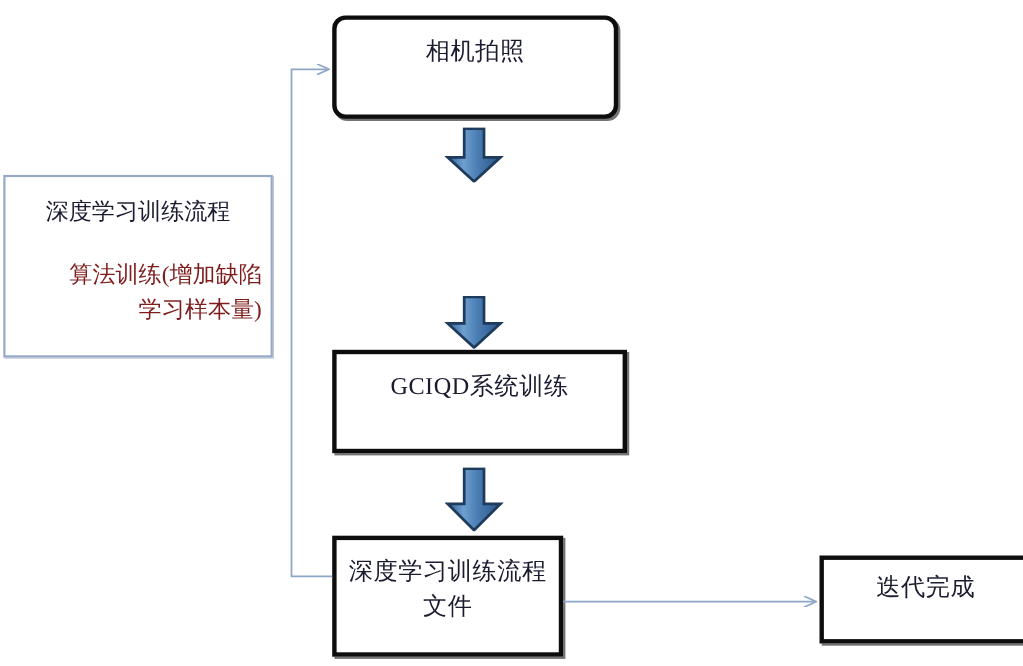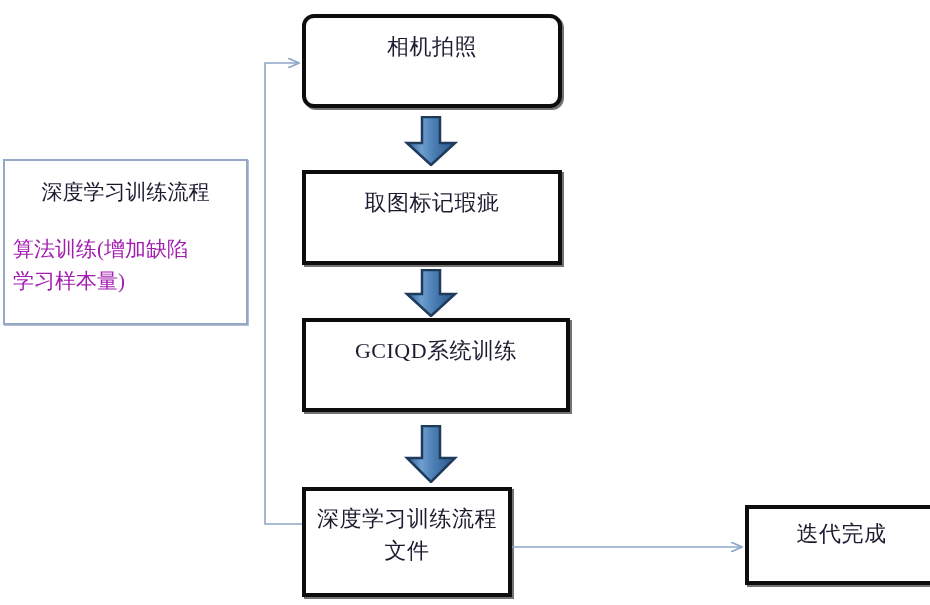--- a/index.html
+++ b/index.html
@@ -65,24 +65,24 @@
     text-align: center;
     font-size: 21px;
     line-height: 30px;
     color: #1b1b2f;
   }
   #panel-deep-learning .body {
     position: absolute;
     top: 72px;
     left: 8px;
     right: 8px;
-    text-align: left;
+    text-align: right;
     font-size: 21px;
     line-height: 32px;
-    color: #a21caf;
+    color: #7f1d1d;
     white-space: pre-line;
   }
 
   
   .block-arrow {
     position: absolute;
   }
 
   
   #connectors {
@@ -116,23 +116,20 @@
           <stop offset="0%" stop-color="#2f5e94"></stop>
           <stop offset="30%" stop-color="#6e9fd0"></stop>
           <stop offset="55%" stop-color="#4c7fb4"></stop>
           <stop offset="100%" stop-color="#2a5487"></stop>
         </linearGradient>
       </defs>
       <polygon points="18,1 36,1 36,27 51,27 27,49 3,27 18,27" fill="url(#ag1)" stroke="#1f3b5c" stroke-width="2.5" stroke-linejoin="miter"></polygon>
     </svg>
   </div>
 
-  <div class="proc-box" id="node-mark" style="left:302px; top:170px; width:260px; height:95px;">
-    <div class="label" style="top:14px;">取图标记瑕疵</div>
-  </div>
 
   <div class="block-arrow" id="arrow-mark-train" style="left:404px; top:269px; width:54px; height:48px;">
     <svg width="54" height="48" viewBox="0 0 54 48">
       <defs>
         <linearGradient id="ag2" x1="0" y1="0" x2="1" y2="0">
           <stop offset="0%" stop-color="#2f5e94"></stop>
           <stop offset="30%" stop-color="#6e9fd0"></stop>
           <stop offset="55%" stop-color="#4c7fb4"></stop>
           <stop offset="100%" stop-color="#2a5487"></stop>
         </linearGradient>

